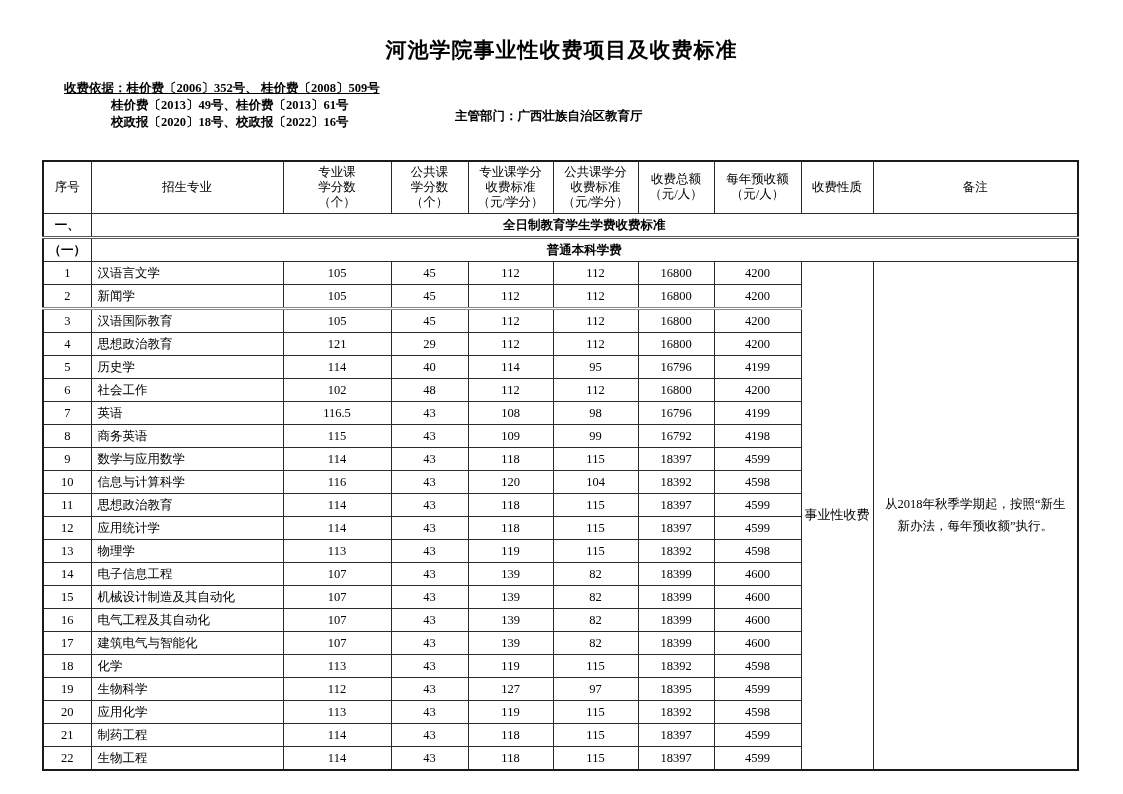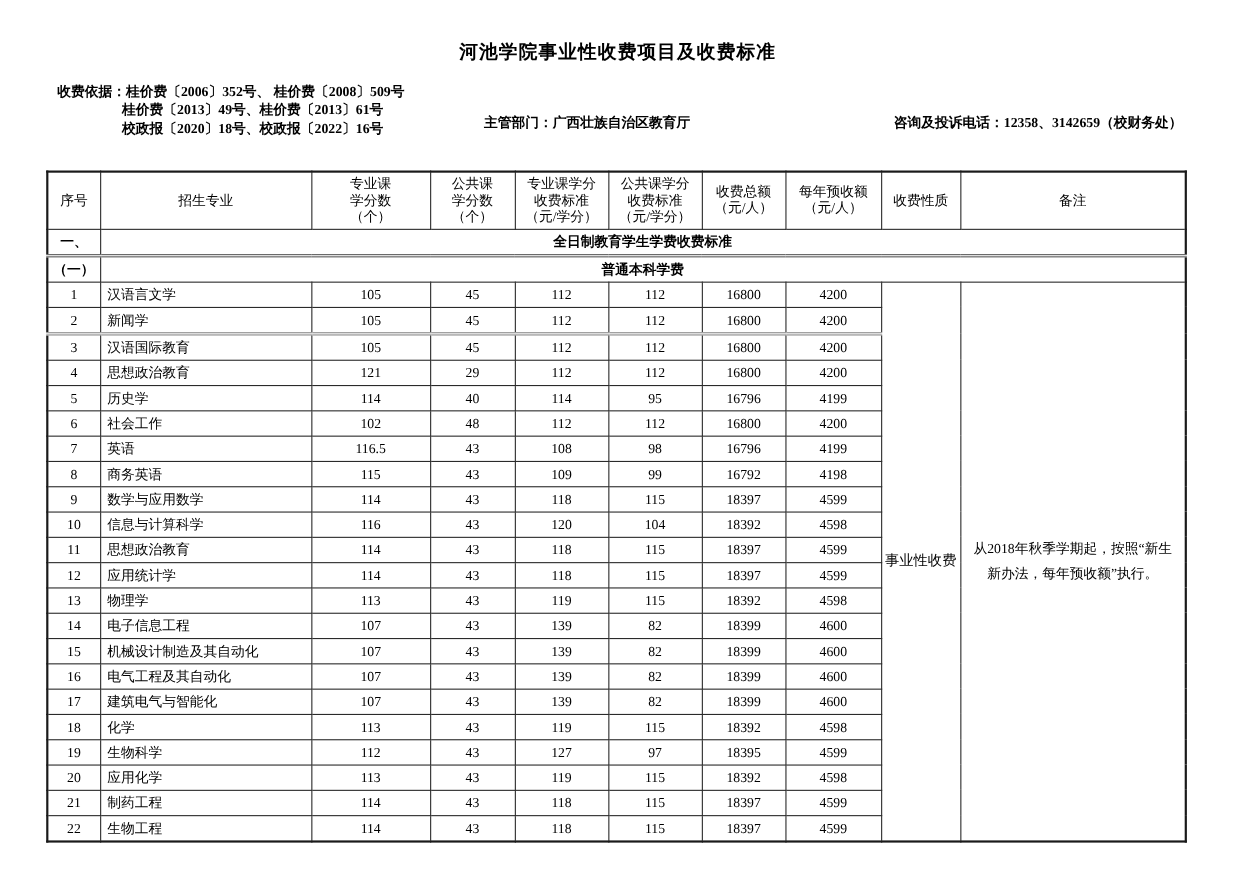--- a/index.html
+++ b/index.html
@@ -7,30 +7,30 @@
   body {
     width: 1123px; height: 794px;
     background: #ffffff; color: #000;
     font-family: "Liberation Serif", "DejaVu Serif", serif;
   }
   .page { position: relative; width: 1123px; height: 794px; overflow: hidden; }
 
   .doc-title {
     padding-top: 36px;
     text-align: center;
-    font-size: 17px;
+    font-size: 21px;
     font-weight: bold;
     letter-spacing: 1px;
   }
 
   .meta { position: relative; height: 72px; margin-top: 16px; font-weight: bold; font-size: 12.5px; }
   .basis { position: absolute; left: 48px; top: 0; line-height: 17px; white-space: nowrap; }
   .basis-line { margin-left: 63px; }
-  .basis-line.first { margin-left: 4px; display: flex; }
-  .dept { position: absolute; left: 440px; top: 28px; white-space: nowrap; }
+  .basis-line.first { margin-left: 16px; display: flex; text-decoration: underline; }
+  .dept { position: absolute; left: 455px; top: 28px; white-space: nowrap; }
   .hotline { position: absolute; right: 48px; top: 28px; white-space: nowrap; }
 
   table.fee-table {
     margin: 8px 0 0 42px;
     width: 1035px;
     border-collapse: collapse;
     table-layout: fixed;
     border: 2px solid #1a1a1a;
     font-size: 12.5px;
   }
@@ -77,21 +77,20 @@
   <div class="meta">
     <div class="basis">
       <div class="basis-line first">
         <span>收费依据：</span>
         <span>桂价费〔2006〕352号、 桂价费〔2008〕509号</span>
       </div>
       <div class="basis-line">桂价费〔2013〕49号、桂价费〔2013〕61号</div>
       <div class="basis-line">校政报〔2020〕18号、校政报〔2022〕16号</div>
     </div>
     <div class="dept">主管部门：广西壮族自治区教育厅</div>
-    <div class="hotline">咨询及投诉电话：12358、3142659（校财务处）</div>
   </div>
 
   <table class="fee-table">
     <colgroup>
       <col style="width:48px">
         <col style="width:192px">
         <col style="width:108px">
         <col style="width:77px">
       <col style="width:85px">
         <col style="width:85px">

